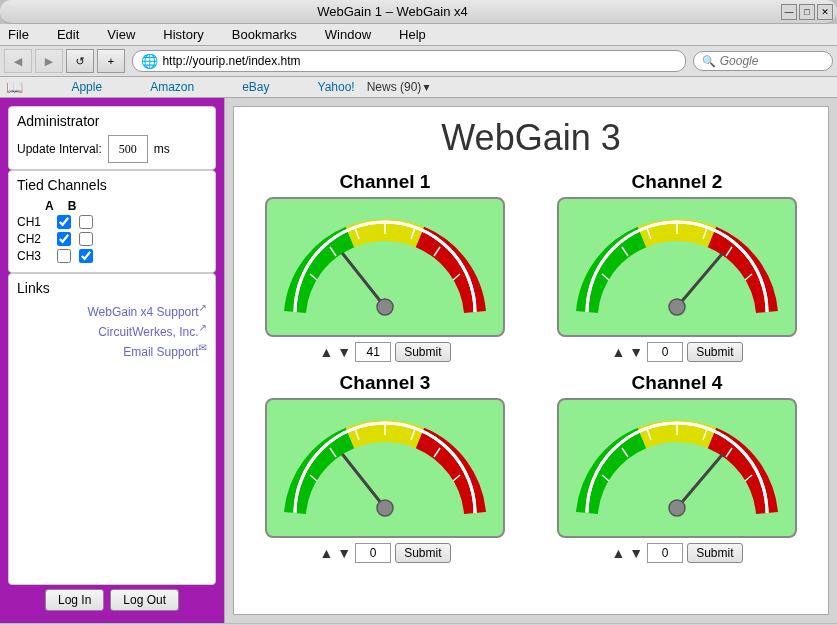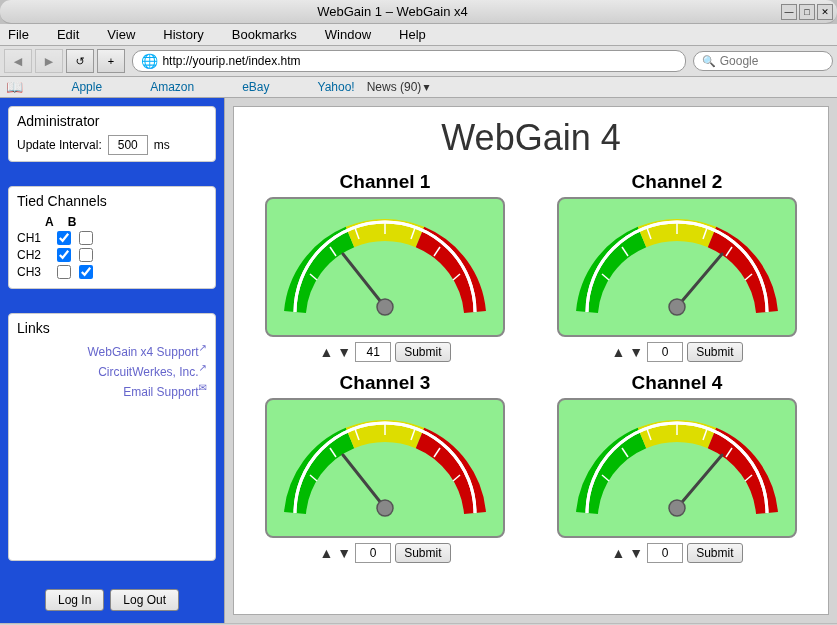--- a/index.html
+++ b/index.html
@@ -75,21 +75,21 @@
     .search-bar {
       display: flex;
       align-items: center;
       border: 1px solid #999;
       border-radius: 10px;
       padding: 2px 8px;
       background: white;
       width: 140px;
     }
     .search-icon { color: #888; margin-right: 4px; font-size: 11px; }
-    .search-input { border: none; outline: none; font-size: 12px; background: transparent; width: 100px; }
+    .search-input { border: none; outline: none; font-size: 12px; background: transparent; width: 100px; font-style: italic; }
 
     
     .bookmarks-bar {
       background: #e8e8e8;
       border-bottom: 1px solid #aaa;
       display: flex;
       align-items: center;
       padding: 2px 6px;
       gap: 12px;
       font-size: 12px;
@@ -101,40 +101,41 @@
     
     .main-content {
       display: flex;
       height: calc(625px - 100px);
       background: #c8c8c8;
     }
 
     
     .sidebar {
       width: 225px;
-      background: #1d4ed8;
+      background: #a21caf;
       border-right: 1px solid #aaa;
       padding: 8px;
       display: flex;
       flex-direction: column;
-      gap: 24px;
+      gap: 0;
     }
     .admin-section {
       background: white;
       border: 1px solid #ccc;
       border-radius: 4px;
       padding: 6px 8px;
     }
     .admin-title { font-size: 14px; font-weight: normal; }
     .update-row { display: flex; align-items: center; gap: 6px; margin-top: 6px; font-size: 12px; }
     .update-input {
-      width: 40px; height: 20px;
+      width: 40px; height: 28px;
       border: 1px solid #999;
       text-align: center;
       font-size: 12px;
+      font-family: Liberation Serif, serif;
     }
 
     .tied-section {
       background: white;
       border: 1px solid #ccc;
       border-radius: 4px;
       padding: 6px 8px;
     }
     .section-title { font-size: 14px; font-weight: normal; margin-bottom: 6px; }
 
@@ -353,21 +354,21 @@
     </div>
 
     <div class="btn-row">
       <button class="action-btn">Log In</button>
       <button class="action-btn">Log Out</button>
     </div>
   </div>
 
   <div class="page-area">
     <div class="page-inner">
-      <div class="page-title">WebGain 4</div>
+      <div class="page-title">WebGain 3</div>
 
       <div class="gauges-grid">
 
         <div class="gauge-cell">
           <div class="channel-label">Channel 1</div>
           <div class="gauge-box">
             <svg class="gauge-svg" viewBox="0 0 220 130">
 
               <path d="M 20 110 A 90 90 0 0 1 200 110" fill="none" stroke="#cccccc" stroke-width="2"></path>
 

